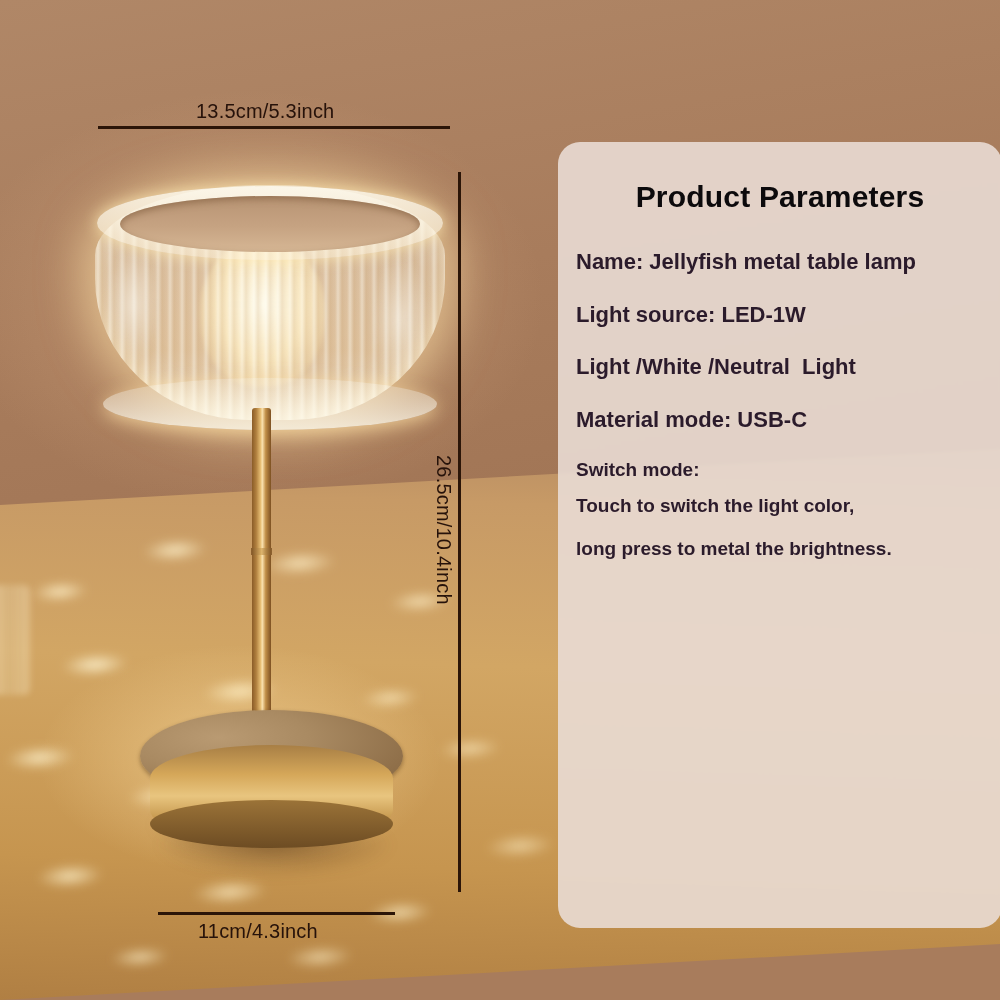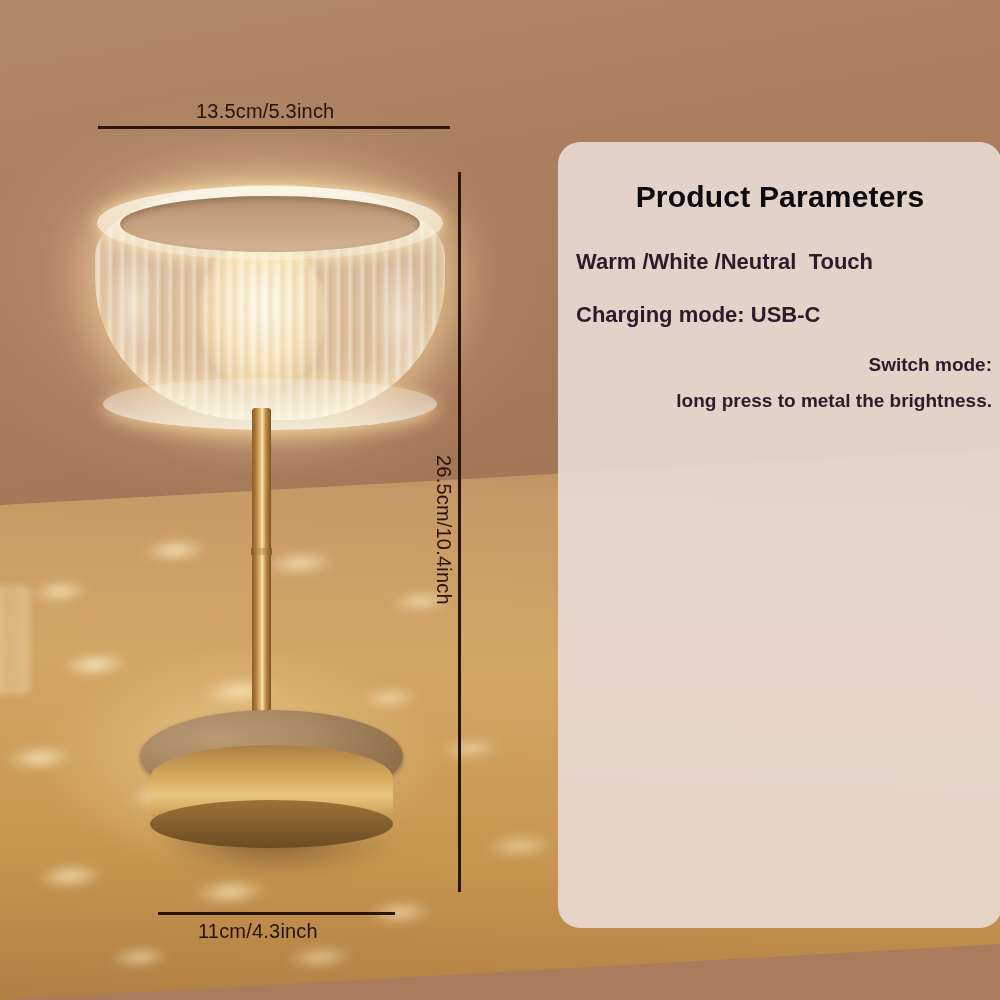--- a/index.html
+++ b/index.html
@@ -196,21 +196,21 @@
   }
   .panel-title{
     text-align:center; font-size:30px; font-weight:bold; color:#0c0a0c;
     margin:14px 0 0 0; letter-spacing:.2px;
   }
   .param-list{ margin:34px 0 0 0; padding:0 10px 0 18px; list-style:none; }
   .param-item{
     color:#2b1b2b; font-size:22px; font-weight:bold;
     margin-bottom:25px; line-height:1.25; white-space:pre;
   }
-  .param-item.small{ font-size:19px; margin-bottom:19px;text-align:right; }
+  .param-item.small{ font-size:19px; margin-bottom:19px; }
   .param-item.tight{ margin-bottom:12px; }
 </style>
 </head>
 <body>
 
 <div id="scene">
 
   <div class="wall"></div>
   <div class="table"></div>
   <div class="table-glow"></div>
@@ -243,20 +243,23 @@
 
   <div class="dim-line-v" id="dim-right-line"></div>
   <div class="dim-label" id="dim-right-label">26.5cm/10.4inch</div>
 
   <div class="dim-line-h" id="dim-bottom-line"></div>
   <div class="dim-label" id="dim-bottom-label">11cm/4.3inch</div>
 
   <div id="params-panel">
     <div class="panel-title">Product Parameters</div>
     <ul class="param-list" id="param-list">
-        <li class="param-item">Warm /White /Neutral  Touch</li>
-        <li class="param-item">Charging mode: USB-C</li>
+        <li class="param-item">Name: Jellyfish metal table lamp</li>
+        <li class="param-item">Light source: LED-1W</li>
+        <li class="param-item">Light /White /Neutral  Light</li>
+        <li class="param-item">Material mode: USB-C</li>
         <li class="param-item small tight">Switch mode:</li>
+        <li class="param-item small">Touch to switch the light color,</li>
         <li class="param-item small">long press to metal the brightness.</li>
       </ul>
   </div>
 
 </div>
 
 </body></html>

